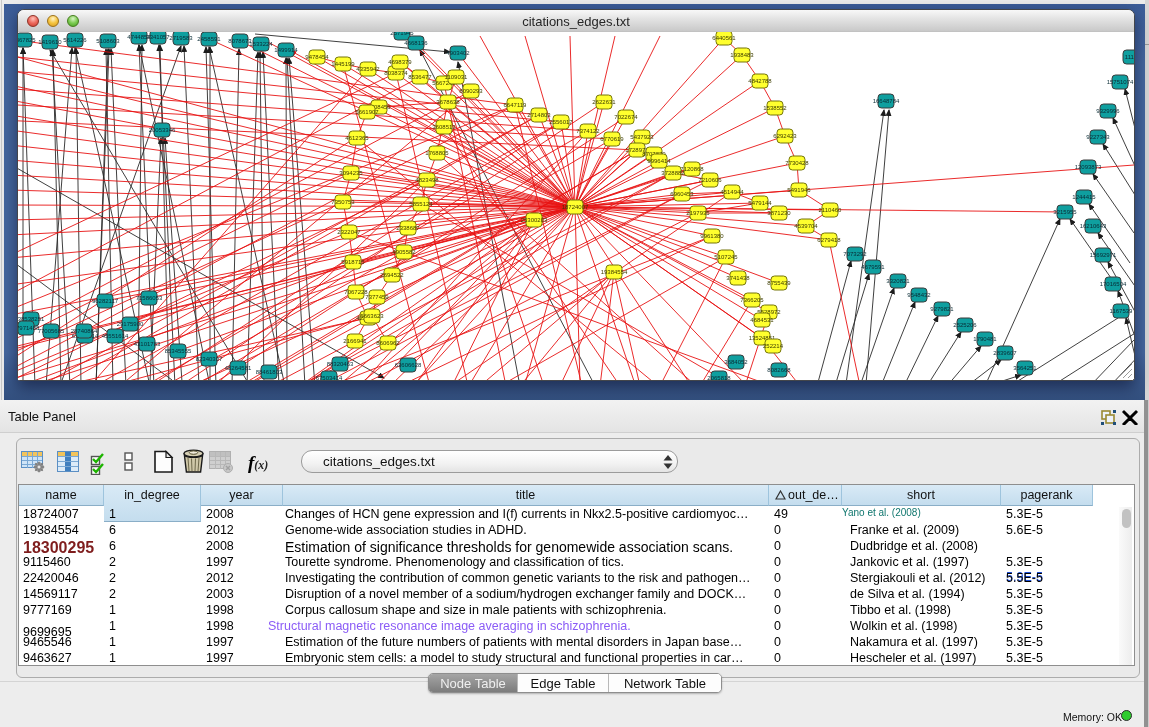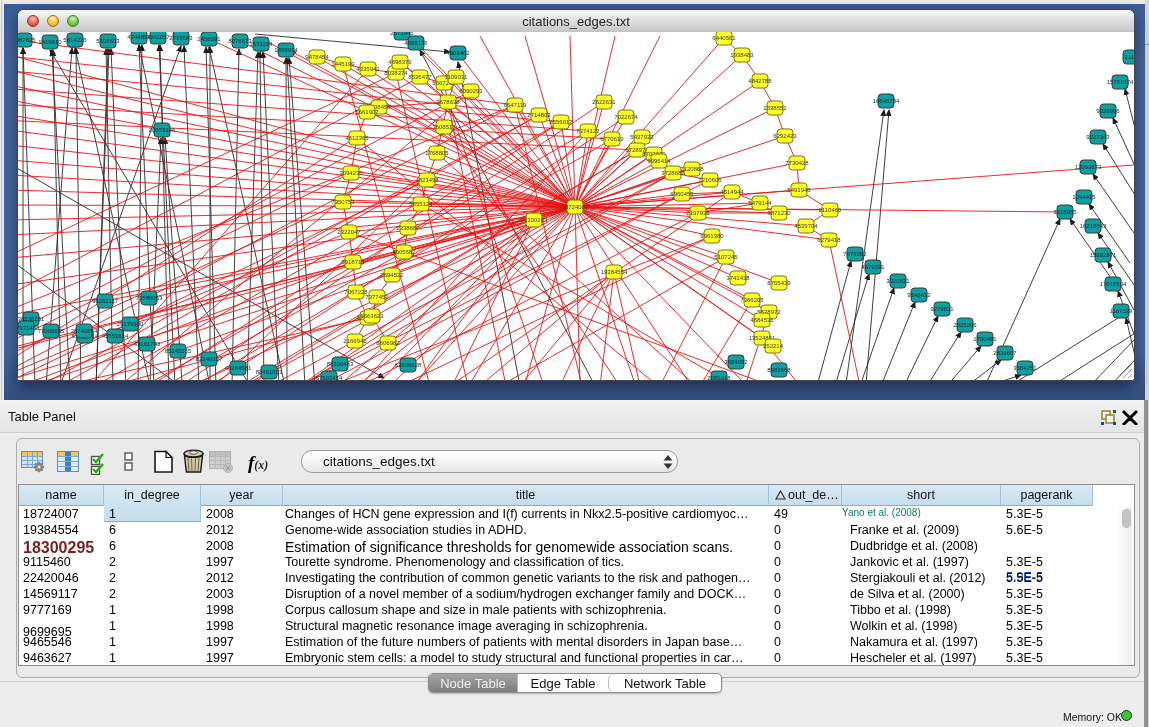--- a/index.html
+++ b/index.html
@@ -733,33 +733,33 @@
 <div class="abs" style="left:206px;top:571px;font-size:12.5px;color:#000;">2012</div>
 <div class="abs" style="left:285px;top:571px;width:482px;font-size:12.5px;color:#000;white-space:nowrap;overflow:hidden;">Investigating the contribution of common genetic variants to the risk and pathogen…</div>
 <div class="abs" style="left:774px;top:571px;font-size:12.5px;color:#000;">0</div>
 <div class="abs" style="left:850px;top:571px;font-size:12.5px;color:#000;">Stergiakouli et al. (2012)</div>
 <div class="abs" style="left:1006px;top:571px;font-size:12.5px;color:#000;">5.5E‑5</div>
 <div class="abs" style="left:23px;top:587px;font-size:12.5px;color:#000;">14569117</div>
 <div class="abs" style="left:109px;top:587px;font-size:12.5px;color:#000;">2</div>
 <div class="abs" style="left:206px;top:587px;font-size:12.5px;color:#000;">2003</div>
 <div class="abs" style="left:285px;top:587px;width:482px;font-size:12.5px;color:#000;white-space:nowrap;overflow:hidden;">Disruption of a novel member of a sodium/hydrogen exchanger family and DOCK…</div>
 <div class="abs" style="left:774px;top:587px;font-size:12.5px;color:#000;">0</div>
-<div class="abs" style="left:850px;top:587px;font-size:12.5px;color:#000;">de Silva et al. (2000)</div>
+<div class="abs" style="left:850px;top:587px;font-size:12.5px;color:#000;">de Silva et al. (1994)</div>
 <div class="abs" style="left:1006px;top:587px;font-size:12.5px;color:#000;">5.3E‑5</div>
 <div class="abs" style="left:23px;top:603px;font-size:12.5px;color:#000;">9777169</div>
 <div class="abs" style="left:109px;top:603px;font-size:12.5px;color:#000;">1</div>
 <div class="abs" style="left:206px;top:603px;font-size:12.5px;color:#000;">1998</div>
 <div class="abs" style="left:285px;top:603px;width:482px;font-size:12.5px;color:#000;white-space:nowrap;overflow:hidden;">Corpus callosum shape and size in male patients with schizophrenia.</div>
 <div class="abs" style="left:774px;top:603px;font-size:12.5px;color:#000;">0</div>
 <div class="abs" style="left:850px;top:603px;font-size:12.5px;color:#000;">Tibbo et al. (1998)</div>
 <div class="abs" style="left:1006px;top:603px;font-size:12.5px;color:#000;">5.3E‑5</div>
 <div class="abs" style="left:23px;top:619px;font-size:12.5px;color:#000;margin-top:6px;">9699695</div>
 <div class="abs" style="left:109px;top:619px;font-size:12.5px;color:#000;">1</div>
 <div class="abs" style="left:206px;top:619px;font-size:12.5px;color:#000;">1998</div>
-<div class="abs" style="left:285px;top:619px;width:482px;font-size:12.5px;color:#000000;white-space:nowrap;overflow:hidden;">Structural magnetic resonance image averaging in schizophrenia.</div>
+<div class="abs" style="left:268px;top:619px;width:482px;font-size:12.5px;color:#8b5cf6;white-space:nowrap;overflow:hidden;">Structural magnetic resonance image averaging in schizophrenia.</div>
 <div class="abs" style="left:774px;top:619px;font-size:12.5px;color:#000;">0</div>
 <div class="abs" style="left:850px;top:619px;font-size:12.5px;color:#000;">Wolkin et al. (1998)</div>
 <div class="abs" style="left:1006px;top:619px;font-size:12.5px;color:#000;">5.3E‑5</div>
 <div class="abs" style="left:23px;top:635px;font-size:12.5px;color:#000;">9465546</div>
 <div class="abs" style="left:109px;top:635px;font-size:12.5px;color:#000;">1</div>
 <div class="abs" style="left:206px;top:635px;font-size:12.5px;color:#000;">1997</div>
 <div class="abs" style="left:285px;top:635px;width:482px;font-size:12.5px;color:#000;white-space:nowrap;overflow:hidden;">Estimation of the future numbers of patients with mental disorders in Japan base…</div>
 <div class="abs" style="left:774px;top:635px;font-size:12.5px;color:#000;">0</div>
 <div class="abs" style="left:850px;top:635px;font-size:12.5px;color:#000;">Nakamura et al. (1997)</div>
 <div class="abs" style="left:1006px;top:635px;font-size:12.5px;color:#000;">5.3E‑5</div>
@@ -771,20 +771,20 @@
 <div class="abs" style="left:850px;top:651px;font-size:12.5px;color:#000;">Hescheler et al. (1997)</div>
 <div class="abs" style="left:1006px;top:651px;font-size:12.5px;color:#000;">5.3E‑5</div>
 
 <div class="abs" style="left:1119px;top:507px;width:13px;height:158px;background:linear-gradient(90deg,#fafafa,#ededed);"></div>
 <div class="abs" style="left:1122px;top:509px;width:9px;height:19px;border-radius:5px;background:#c2c2c2;"></div>
 
 <div class="abs" style="left:0;top:681px;width:1145px;height:1px;background:#d4d4d4;"></div>
 <div class="abs" style="left:428px;top:673px;width:294px;height:20px;border-radius:5px;border:1px solid #8e8e8e;background:#fff;box-shadow:0 1px 2px rgba(0,0,0,0.25);overflow:hidden;display:flex;">
   <div style="width:88px;background:linear-gradient(#a5a5a5,#7c7c7c);color:#efefef;font-size:13px;text-align:center;line-height:19px;">Node Table</div>
   <div style="width:91px;background:#fdfdfd;color:#111;font-size:13px;text-align:center;line-height:19px;border-left:1px solid #b9b9b9;">Edge Table</div>
-  <div style="width:113px;background:#fdfdfd;color:#111;font-size:13px;text-align:center;line-height:19px;border-left:1px solid #b9b9b9;border-radius:6px;">Network Table</div>
+  <div style="width:113px;background:#fdfdfd;color:#111;font-size:13px;text-align:center;line-height:19px;border-left:1px solid #b9b9b9;">Network Table</div>
 </div>
 
 <div class="abs" style="left:1063px;top:711px;font-size:10.5px;color:#111;">Memory: OK</div>
 <div class="abs" style="left:1121px;top:710px;width:11px;height:11px;border-radius:50%;background:#2ecc2e;border:1px solid #2c2c2c;"></div>
 
 <div class="abs" style="left:1144px;top:400px;width:4px;height:327px;background:#919191;"></div>
 <div class="abs" style="left:1148px;top:400px;width:1px;height:327px;background:#cdcdcd;"></div>
 
 </body></html>

